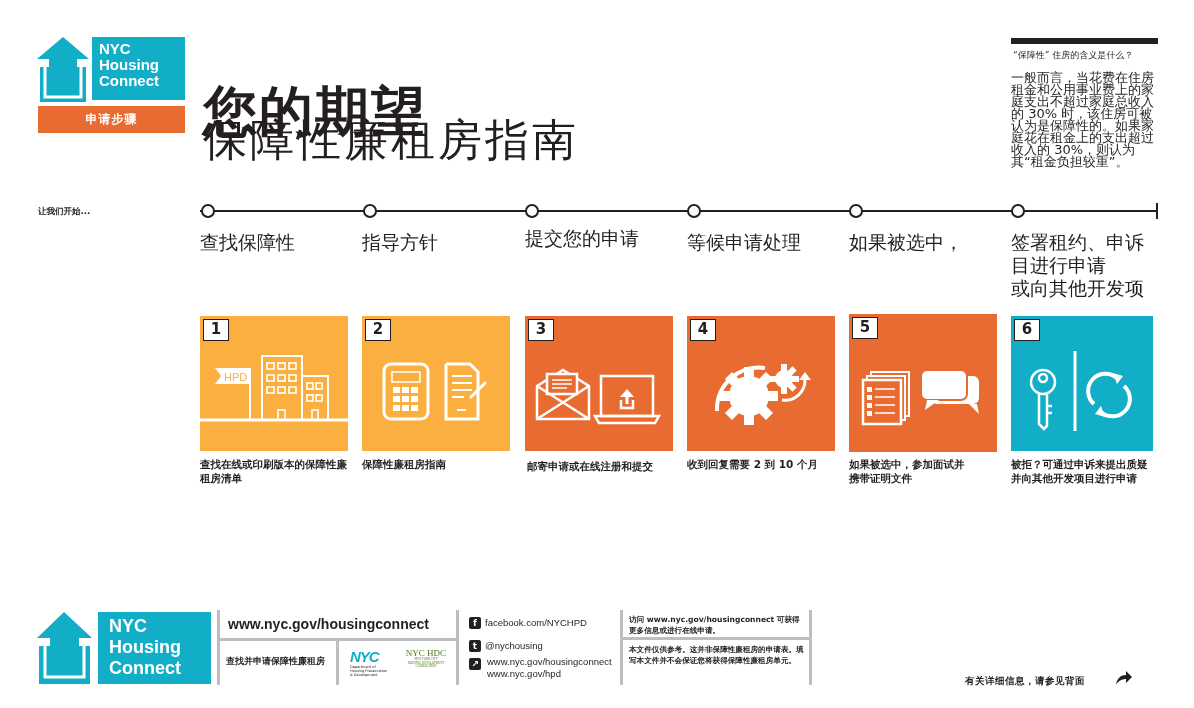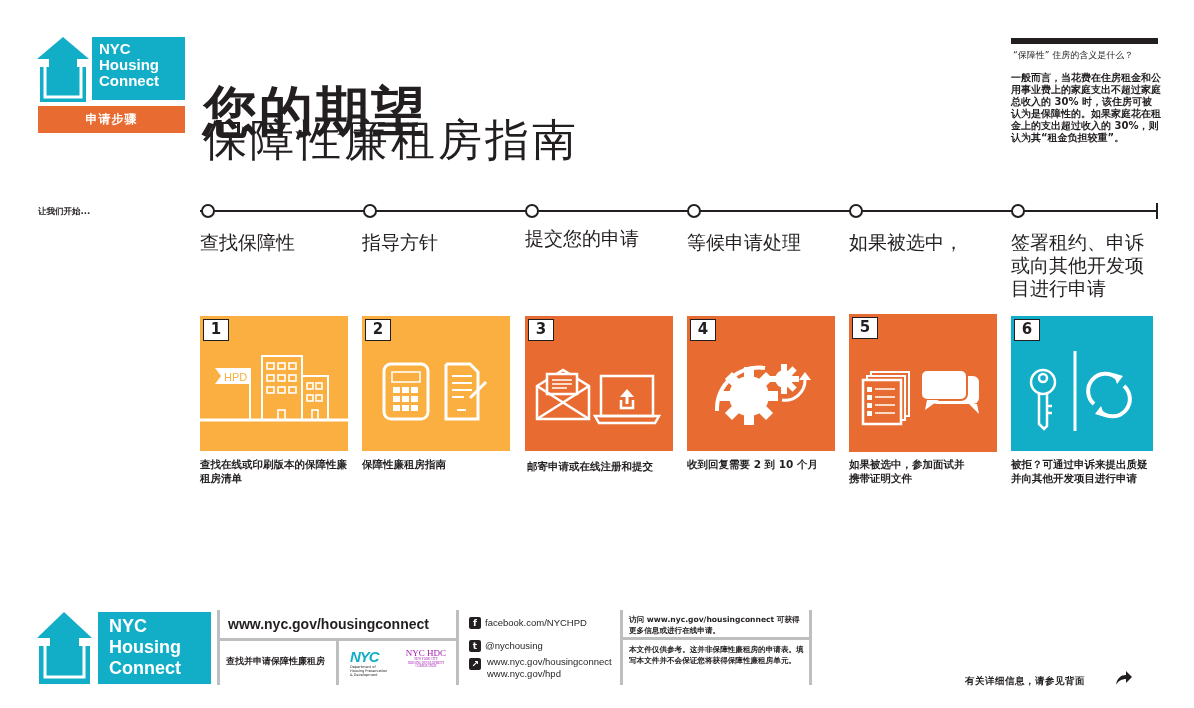--- a/index.html
+++ b/index.html
@@ -16,21 +16,21 @@
     .logo-box span { display: block; }
     .steps-tag { position: absolute; left: 38px; top: 106px; width: 147px; height: 27px; background: #e86c31; color: #fff;
       font-weight: bold; font-size: 12px; text-align: center; line-height: 27px; letter-spacing: 1px; }
 
     .title1 { left: 203px; top: 34px; font-size: 54px; font-weight: bold; letter-spacing: 2px; line-height: 64px; margin-top: 46px; }
     .title2 { left: 203px; top: 113px; font-size: 44px; letter-spacing: 3px; line-height: 54px; }
 
     
     .def-bar { left: 1011px; top: 38px; width: 147px; height: 6px; background: #231f20; }
     .def-q { left: 1013px; top: 49px; font-size: 9px; font-weight: normal; }
-    .def-a { left: 1011px; top: 72px; width: 150px; font-size: 10px; line-height: 12px; font-weight: bold; }
+    .def-a { left: 1011px; top: 72px; width: 150px; font-size: 13px; line-height: 12px; font-weight: normal; }
 
     .start-label { left: 38px; top: 206px; font-size: 8.5px; font-weight: bold; }
 
     
     .timeline { left: 200px; top: 210px; width: 958px; height: 2px; background: #231f20; }
     .timeline-end { left: 1156px; top: 203px; width: 2px; height: 16px; background: #231f20; }
     .node { width: 14px; height: 14px; border: 2px solid #231f20; border-radius: 50%; background: #fff; top: 204px; }
 
     .step-title { font-size: 19px; line-height: 23px; width: 160px; top: 231px; }
 
@@ -49,21 +49,21 @@
     .f-logo { left: 98px; top: 612px; width: 113px; height: 72px; background: #12aec7; color: #fff; font-family: "Liberation Sans", sans-serif;
       font-weight: bold; font-size: 18px; line-height: 21px; padding: 4px 0 0 11px; }
     .f-logo span { display: block; }
     .vline { background: #bcbec0; width: 3px; }
     .hline { background: #bcbec0; height: 3px; }
     .f-url { left: 228px; top: 616px; font-family: "Liberation Sans", sans-serif; font-weight: bold; font-size: 14px; }
     .f-find { left: 226px; top: 655px; font-size: 9px; font-weight: bold; }
     .nyc-logo { left: 350px; top: 648px; width: 40px; }
     .nyc-logo .big { color: #12aec7; font-family: "Liberation Sans", sans-serif; font-weight: 900; font-size: 15px; letter-spacing: -1px; font-style: italic; }
     .nyc-logo .small { font-size: 3.5px; line-height: 4px; }
-    .hdc-logo { left: 400px; top: 648px; width: 52px; text-align: center; color: #a21caf; font-family: "Liberation Serif", serif; }
+    .hdc-logo { left: 400px; top: 648px; width: 52px; text-align: center; color: #4d7c0f; font-family: "Liberation Serif", serif; }
     .hdc-logo .big { font-size: 9px; }
     .hdc-logo .small { font-size: 3px; line-height: 3.5px; }
 
     .social { font-family: "Liberation Sans", sans-serif; font-size: 9.5px; }
     .soc-icon { width: 12px; height: 12px; background: #231f20; border-radius: 2px; color: #fff; font-size: 9px; font-weight: bold; text-align: center; line-height: 12px; }
     .note { font-size: 7.6px; line-height: 11px; font-weight: bold; width: 175px; }
     .more { left: 965px; top: 675px; font-size: 9.5px; font-weight: bold; letter-spacing: 0.5px; }
     .arrow-icon { left: 1114px; top: 670px; }
   </style>
 </head>
@@ -109,22 +109,22 @@
   <div>提交您的申请</div>
 </div>
 <div class="abs step-title" style="left:687px">
   <div>等候申请处理</div>
 </div>
 <div class="abs step-title" style="left:849px">
   <div>如果被选中，</div>
 </div>
 <div class="abs step-title" style="left:1011px">
   <div>签署租约、申诉</div>
+  <div>目进行申请</div>
   <div>或向其他开发项</div>
-  <div>目进行申请</div>
 </div>
 
 <div class="abs tile yellow" style="left:200px">
   <svg width="148" height="135" fill="none" stroke="#fff" stroke-width="2">
     <polygon points="15,52 50,52 50,68 15,68 21,60" fill="#fff" stroke="none"></polygon>
     <text x="24" y="65" font-size="11" fill="#faaf40" stroke="none" font-family="Liberation Sans, sans-serif">HPD</text>
     <line x1="50" y1="52" x2="50" y2="104"></line>
     <rect x="62" y="40" width="40" height="64"></rect>
     <rect x="102" y="60" width="26" height="44"></rect>
     <g stroke-width="1.6">

